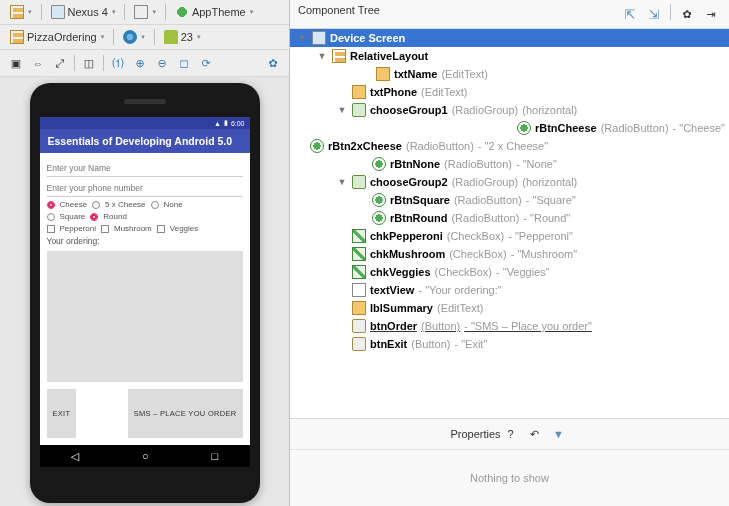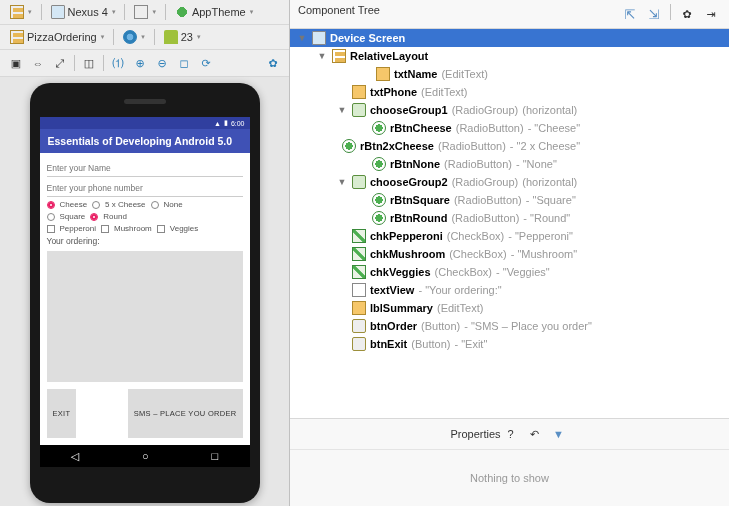--- a/index.html
+++ b/index.html
@@ -206,28 +206,28 @@
         <span class="node-name">txtPhone</span>
         <span class="node-type"> (EditText)</span>
       </div>
       <div class="tree-row" style="padding-left: 46px;">
         <span class="tree-toggle">▼</span>
         <span class="tree-icon i-rg"></span>
         <span class="node-name">chooseGroup1</span>
         <span class="node-type"> (RadioGroup)</span>
         <span class="node-text"> (horizontal)</span>
       </div>
-      <div class="tree-row" style="padding-left: 66px;">
+      <div class="tree-row" style="padding-left: 66px; justify-content: flex-end;">
         <span class="tree-toggle"></span>
         <span class="tree-icon i-rb"></span>
         <span class="node-name">rBtnCheese</span>
         <span class="node-type"> (RadioButton)</span>
         <span class="node-text"> - "Cheese"</span>
       </div>
-      <div class="tree-row" style=" margin-left: 32px;">
+      <div class="tree-row" style="">
         <span class="tree-toggle"></span>
         <span class="tree-icon i-rb"></span>
         <span class="node-name">rBtn2xCheese</span>
         <span class="node-type"> (RadioButton)</span>
         <span class="node-text"> - "2 x Cheese"</span>
       </div>
       <div class="tree-row" style="padding-left: 66px;">
         <span class="tree-toggle"></span>
         <span class="tree-icon i-rb"></span>
         <span class="node-name">rBtnNone</span>
@@ -281,21 +281,21 @@
         <span class="tree-icon i-tv"></span>
         <span class="node-name">textView</span>
         <span class="node-text"> - "Your ordering:"</span>
       </div>
       <div class="tree-row" style="padding-left: 46px;">
         <span class="tree-toggle"></span>
         <span class="tree-icon i-edit"></span>
         <span class="node-name">lblSummary</span>
         <span class="node-type"> (EditText)</span>
       </div>
-      <div class="tree-row" style="padding-left: 46px;">
+      <div class="tree-row" style="padding-left: 46px; text-decoration: underline;">
         <span class="tree-toggle"></span>
         <span class="tree-icon i-bn"></span>
         <span class="node-name">btnOrder</span>
         <span class="node-type"> (Button)</span>
         <span class="node-text"> - "SMS – Place you order"</span>
       </div>
       <div class="tree-row" style="padding-left: 46px;">
         <span class="tree-toggle"></span>
         <span class="tree-icon i-bn"></span>
         <span class="node-name">btnExit</span>

